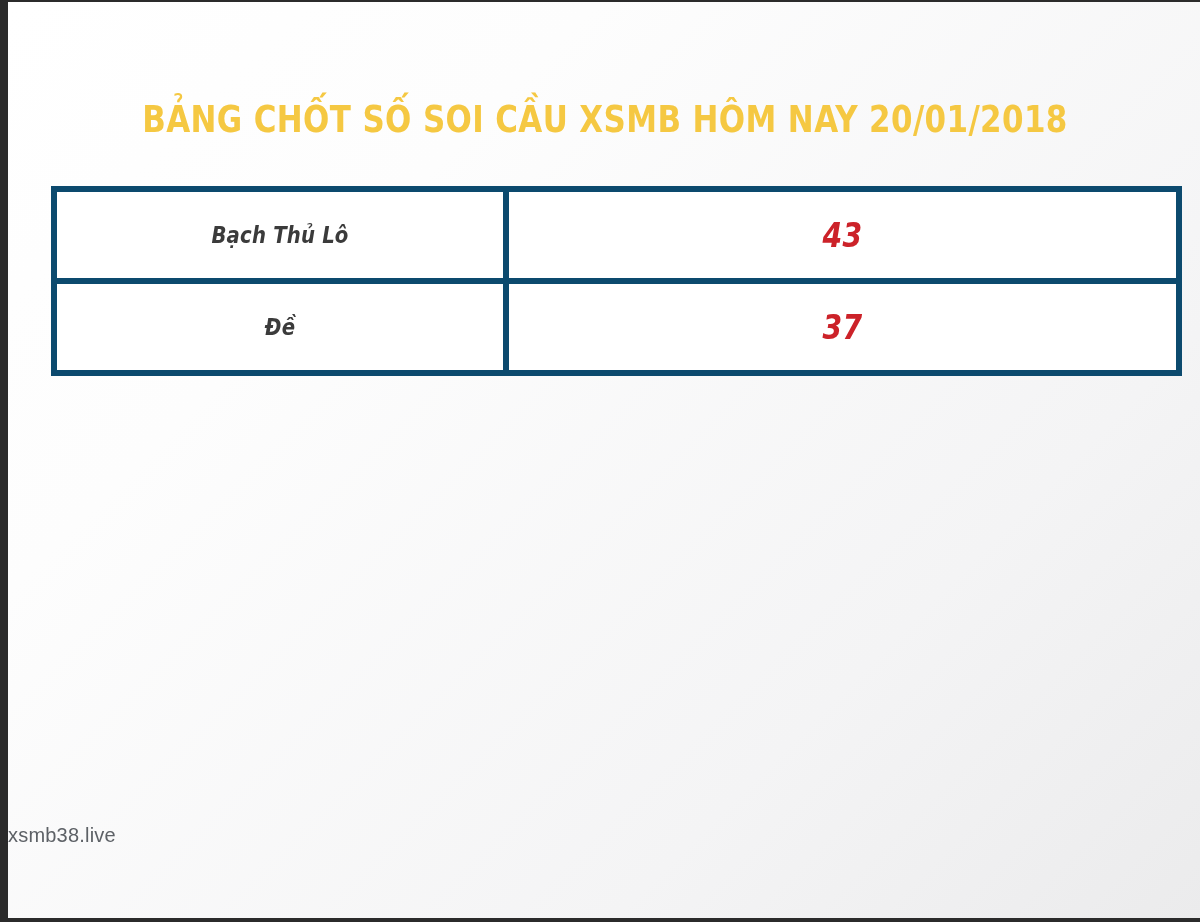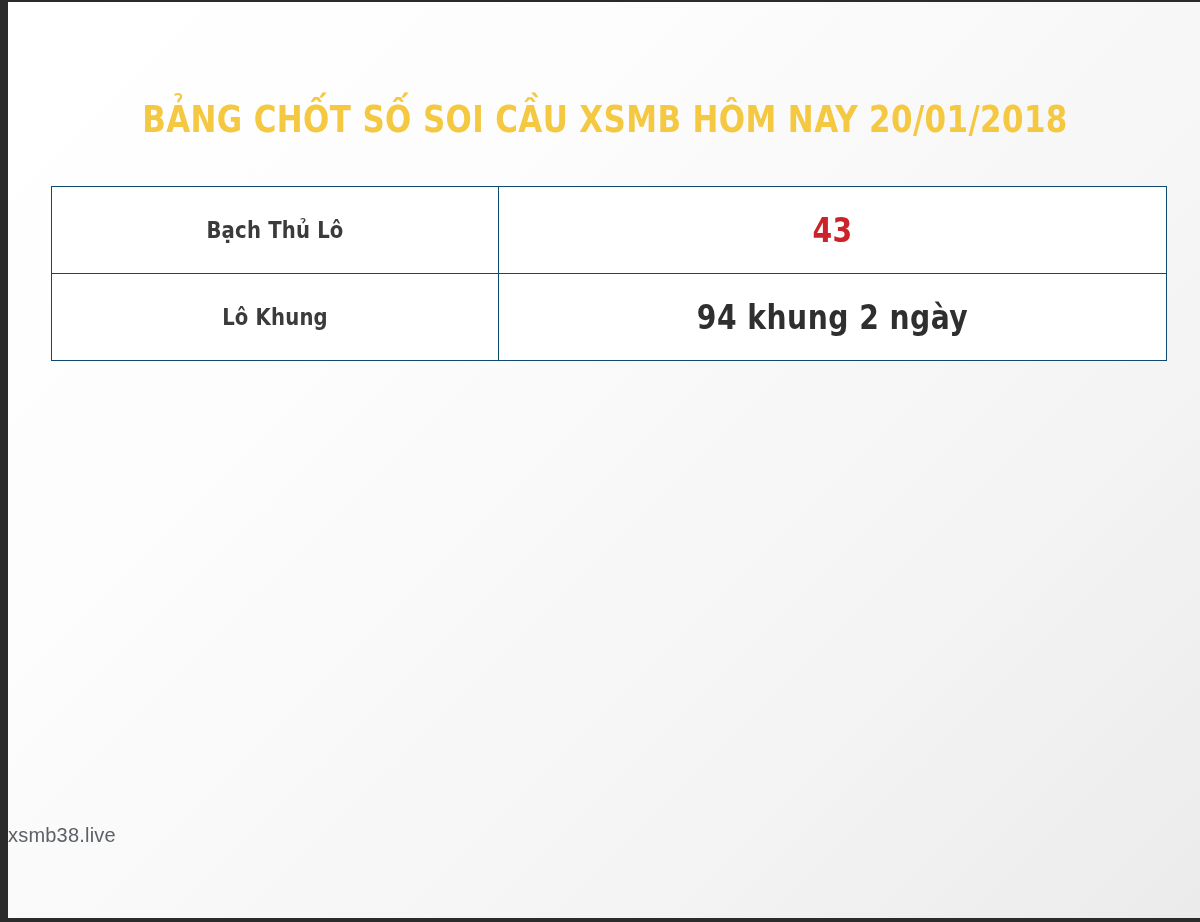--- a/index.html
+++ b/index.html
@@ -43,26 +43,27 @@
   .table {
     position: absolute;
     left: 43px;
     top: 184px;
     width: 1113px;
     border-collapse: collapse;
     table-layout: fixed;
     background: #ffffff;
   }
   .table td {
-    border: 1px solid #0c4a6e;
+    border: 6px solid #0c4a6e;
     height: 86px;
     background: #ffffff;
     vertical-align: middle;
     text-align: center;
     padding: 0;
+    font-style: italic;
   }
   .col-label {
     width: 446px;
   }
   .col-value {
     width: 667px;
   }
 
   .lbl {
     display: block;
@@ -110,24 +111,24 @@
       <tr>
         <td class="col-label">
           <span class="lbl">Bạch Thủ Lô</span>
         </td>
         <td class="col-value">
           <span class="val red">43</span>
         </td>
       </tr>
       <tr>
         <td class="col-label">
-          <span class="lbl">Lô Khung</span>
+          <span class="lbl">Đề</span>
         </td>
         <td class="col-value">
-          <span class="val">94 khung 2 ngày</span>
+          <span class="val red">37</span>
         </td>
       </tr>
     </tbody>
   </table>
 
   <div class="footer">xsmb38.live</div>
 
 </div>
 
 </body></html>

